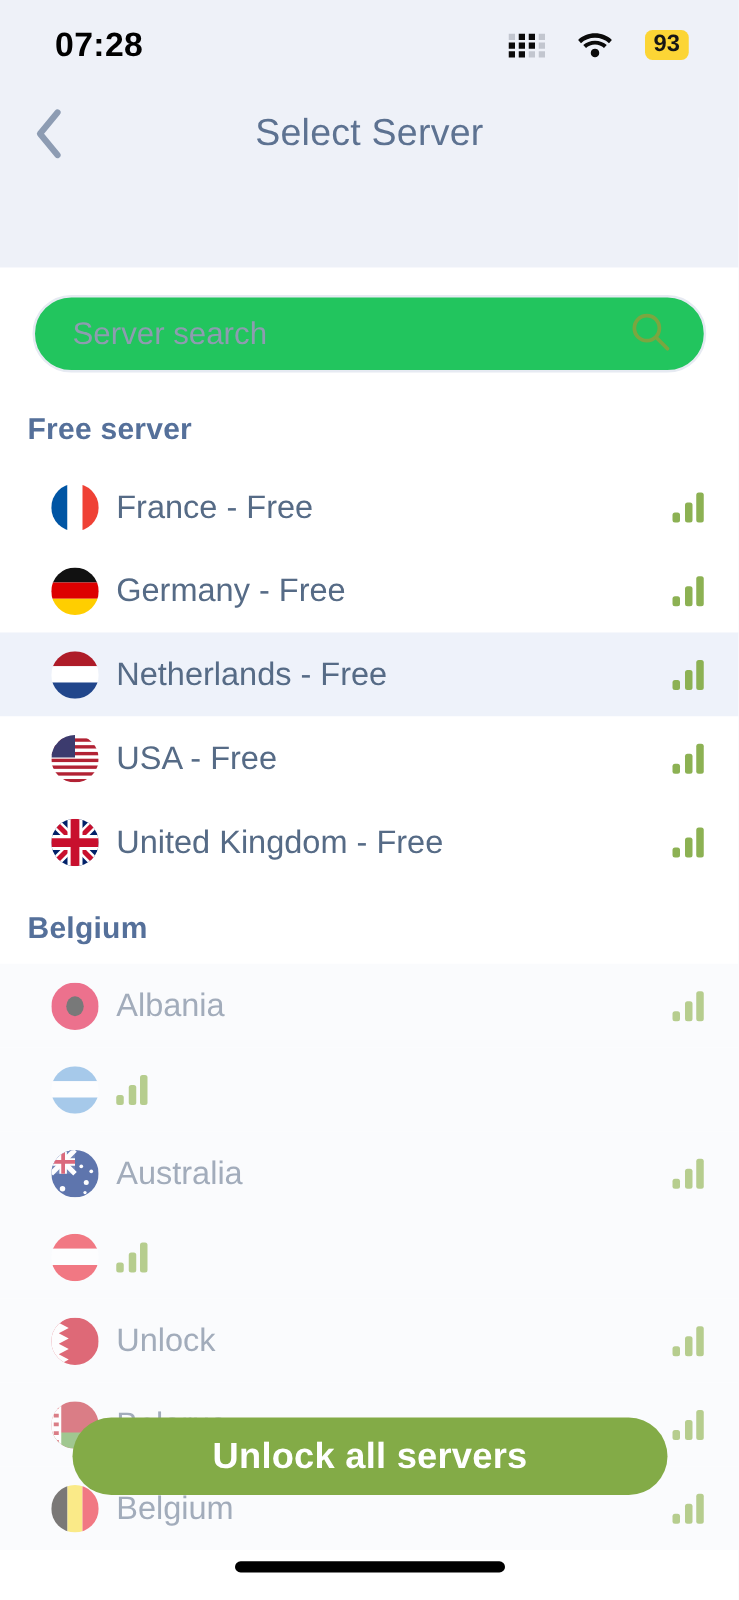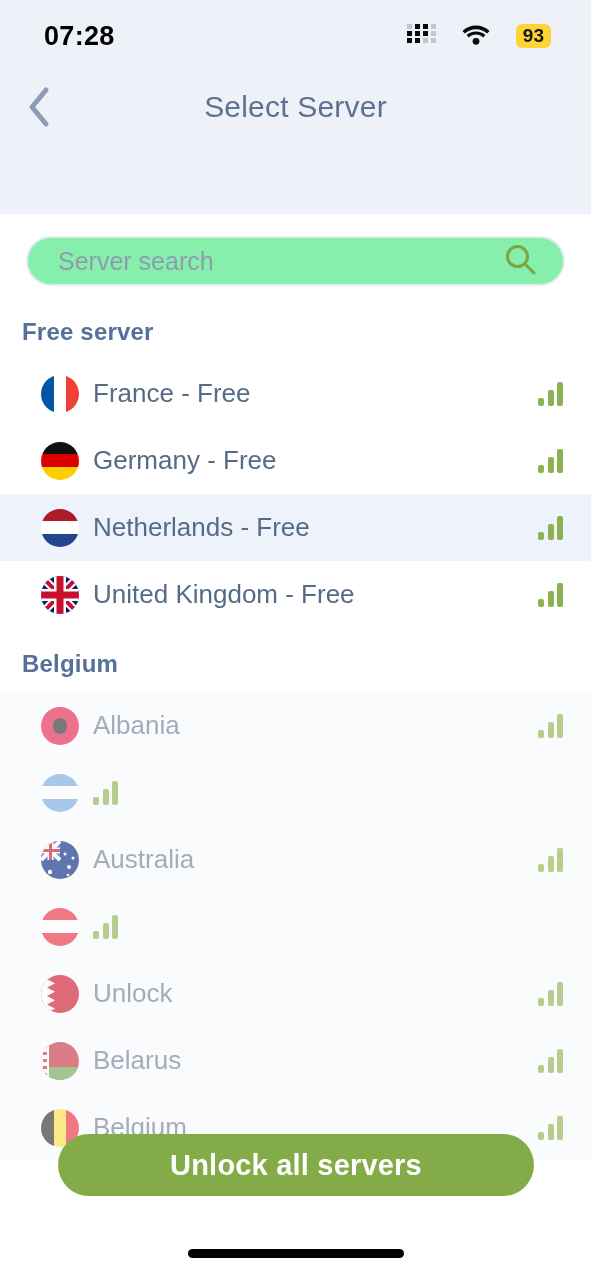--- a/index.html
+++ b/index.html
@@ -10,21 +10,21 @@
   }
   #phone { position:relative; width:591px; height:1280px; background:#eef1f8; }
 
   
   .statusbar{
     height:72px; display:flex; align-items:center;
     justify-content:space-between; padding:0 40px 0 44px;
     background:#eef1f8;
   }
   .clock{ font-size:27px; font-weight:bold; color:#000; letter-spacing:.3px; }
-  .status-right{ display:flex; align-items:flex-start; gap:25px; }
+  .status-right{ display:flex; align-items:center; gap:25px; }
   .cell-dots{ display:grid; grid-template-columns:repeat(4,5px);
     grid-template-rows:repeat(3,5px); gap:2px 3px; }
   .cell-dots i{ display:block; width:5px; height:5px; background:#0b0b0b; }
   .cell-dots i.d{ background:#c2c6cf; }
   .battery{
     background:#fcd535; color:#161616; font-size:19px; font-weight:bold;
     border-radius:6px; padding:2px 7px 3px; line-height:1;
   }
 
   
@@ -58,23 +58,23 @@
     border-radius:6px; padding:3px 8px 4px; line-height:1; letter-spacing:.5px;
   }
 
   
   .content{
     position:absolute; left:0; top:214px; width:591px; height:1066px;
     background:#ffffff; overflow:hidden;
   }
   .search-wrap{ padding:22px 26px 14px; }
   .search-box{
-    height:50px; border:2px solid #e6eaf2; border-radius:34px;
+    height:62px; border:2px solid #e6eaf2; border-radius:34px;
     display:flex; align-items:center; padding:0 26px 0 30px;
-    background:#86efac;
+    background:#22c55e;
   }
   .search-box input{
     flex:1; border:none; outline:none; background:transparent;
     font-family:"Liberation Sans", sans-serif; font-size:25px; color:#43506b;
   }
   .search-box input::placeholder{ color:#8e9cb0; }
   .mag{ flex:0 0 auto; }
 
   .section-title{
     font-size:24px; font-weight:bold; color:#55709a;
@@ -220,20 +220,39 @@
           </span>
       <span class="row-label">Netherlands - Free</span>
       <span class="sig">
             <i></i>
             <i></i>
             <i></i>
           </span>
     </div>
         <div class="row">
       <span class="flag"><svg viewBox="0 0 38 38" width="38" height="38">
+        <rect width="38" height="38" fill="#fff"></rect>
+        <rect y="2.7" width="38" height="2.71" fill="#b22234"></rect>
+              <rect y="8.120000000000001" width="38" height="2.71" fill="#b22234"></rect>
+              <rect y="13.54" width="38" height="2.71" fill="#b22234"></rect>
+              <rect y="18.959999999999997" width="38" height="2.71" fill="#b22234"></rect>
+              <rect y="24.38" width="38" height="2.71" fill="#b22234"></rect>
+              <rect y="29.8" width="38" height="2.71" fill="#b22234"></rect>
+              <rect y="35.22" width="38" height="2.71" fill="#b22234"></rect>
+        <rect width="19" height="18" fill="#3c3b6e"></rect>
+            </svg></span>
+      <span class="row-label">USA - Free</span>
+      <span class="sig">
+            <i></i>
+            <i></i>
+            <i></i>
+          </span>
+    </div>
+        <div class="row">
+      <span class="flag"><svg viewBox="0 0 38 38" width="38" height="38">
         <rect width="38" height="38" fill="#012169"></rect>
         <path d="M0 0 L38 38 M38 0 L0 38" stroke="#fff" stroke-width="8"></path>
         <path d="M0 0 L38 38 M38 0 L0 38" stroke="#C8102E" stroke-width="4"></path>
         <path d="M19 0 V38 M0 19 H38" stroke="#fff" stroke-width="12"></path>
         <path d="M19 0 V38 M0 19 H38" stroke="#C8102E" stroke-width="7"></path>
             </svg></span>
       <span class="row-label">United Kingdom - Free</span>
       <span class="sig">
             <i></i>
             <i></i>

